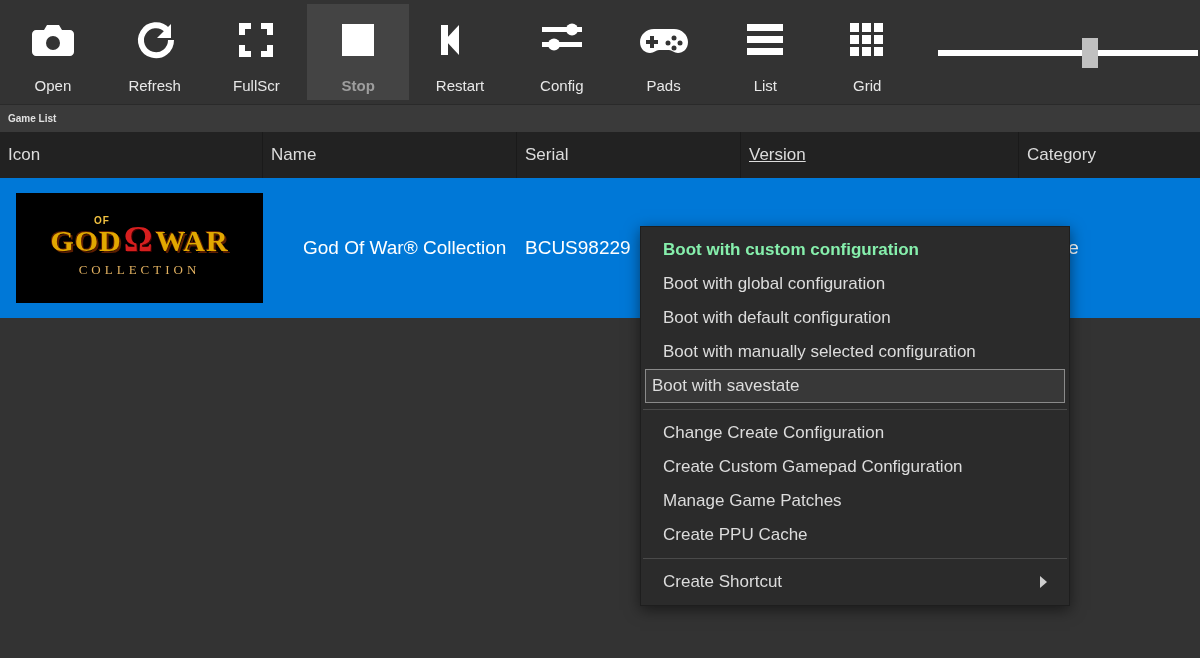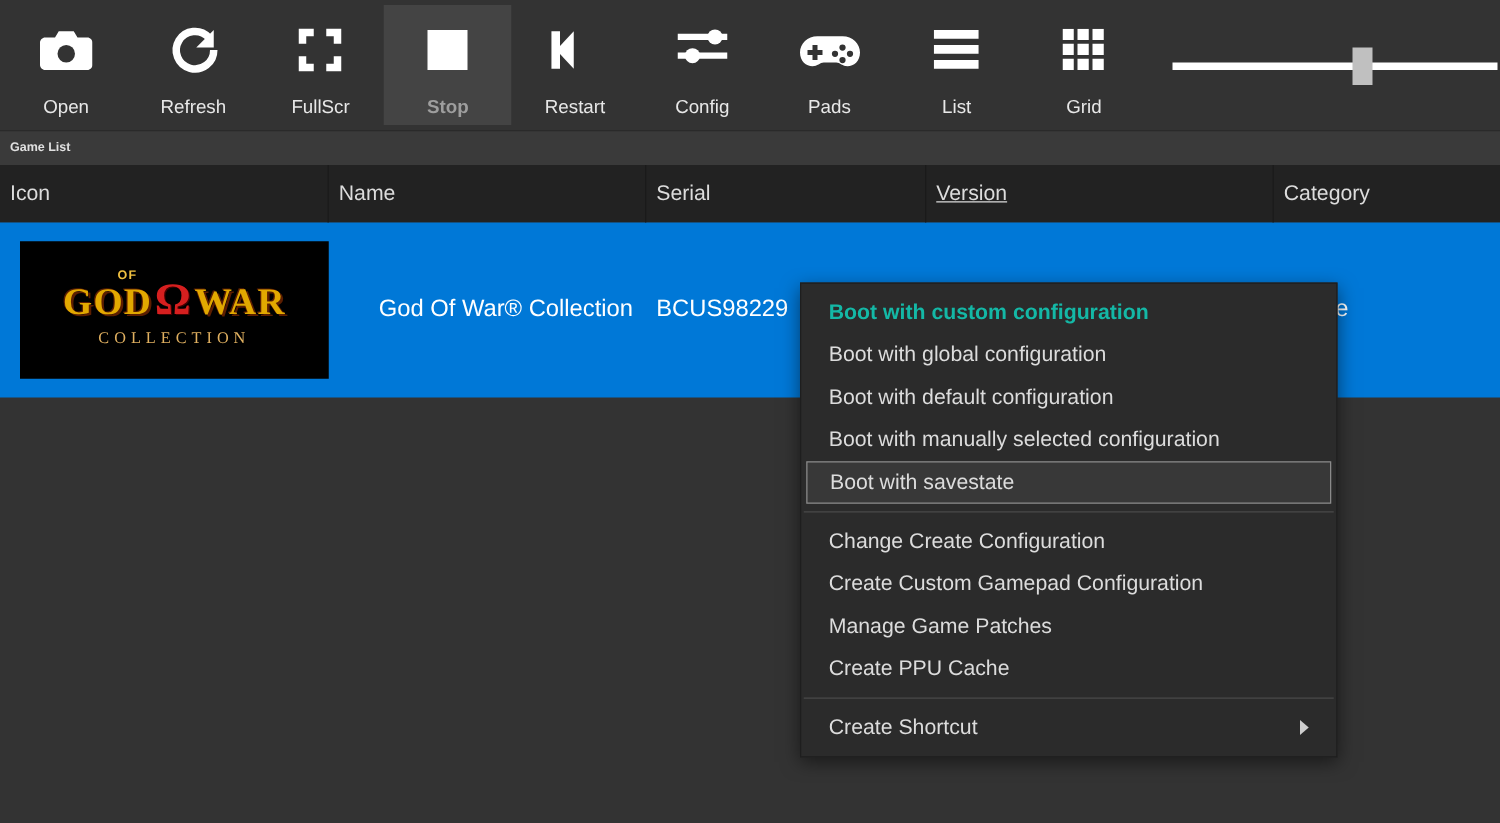--- a/index.html
+++ b/index.html
@@ -188,26 +188,26 @@
   }
   .menu-item {
     padding: 7px 22px;
     font-size: 17px;
     color: #dcdcdc;
     display: flex;
     align-items: center;
     justify-content: space-between;
     cursor: pointer;
   }
-  .menu-item.bold { font-weight: bold; color: #14b8a6; }
+  .menu-item.bold { font-weight: bold; color: #86efac; }
   .menu-item.highlight {
     margin: 0 4px;
     border: 1px solid #8a8a8a;
     background: #383838;
-    padding: 6px 18px;
+    padding: 6px 6px;
   }
   .menu-sep {
     height: 1px;
     background: #4a4a4a;
     margin: 6px 2px;
   }
   .submenu-arrow {
     width: 0; height: 0;
     border-top: 6px solid transparent;
     border-bottom: 6px solid transparent;

